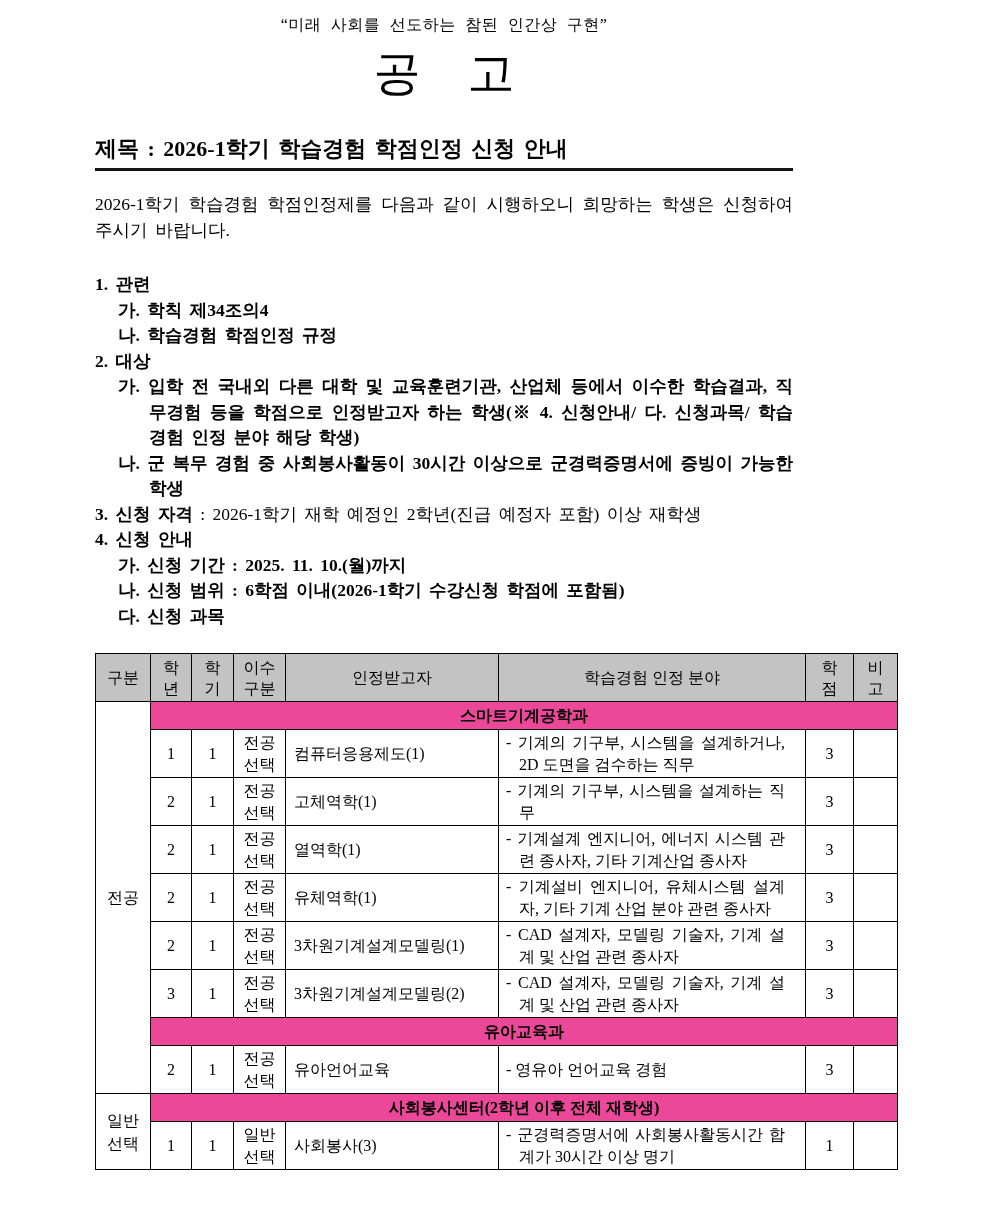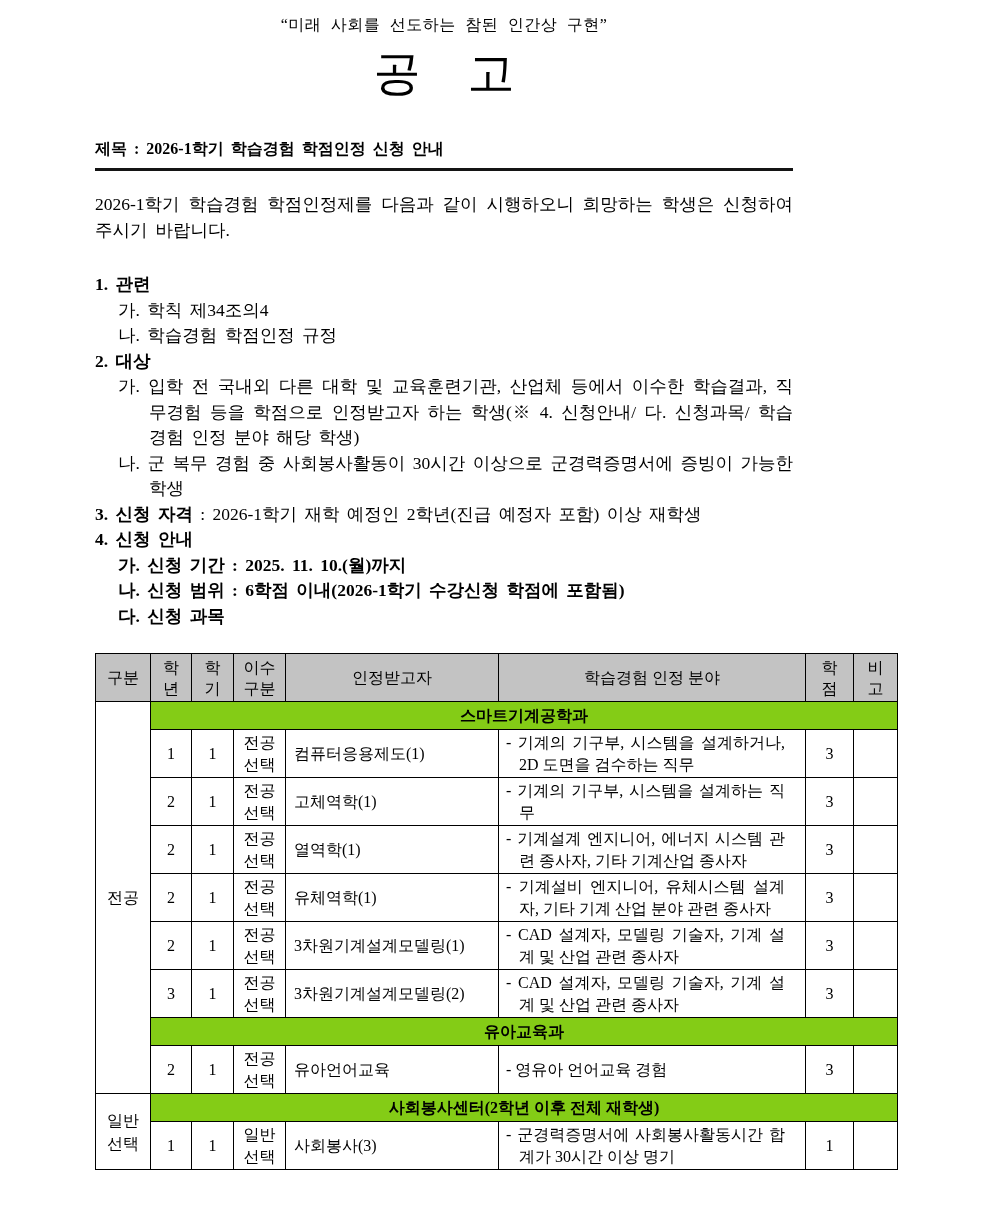--- a/index.html
+++ b/index.html
@@ -13,56 +13,56 @@
 
   .motto {
     text-align: center; font-size: 16px; line-height: 22px;
     word-spacing: 5px; letter-spacing: 0.5px;
   }
   .notice-title {
     text-align: center; font-size: 47px; line-height: 58px;
     margin-top: 8px; white-space: pre; font-weight: normal;
   }
   .subject {
-    margin-top: 34px; font-size: 16px; font-weight: bold;
+    margin-top: 34px; font-size: 22px; font-weight: bold;
     word-spacing: 3px; line-height: 25px;
   }
   .divider { height: 3px; background: #141414; margin-top: 7px; }
 
   .intro {
     margin-top: 20px; font-size: 17.5px; line-height: 26px;
     text-align: justify; word-spacing: 3.5px;
   }
 
   .outline { margin-top: 29px; font-size: 17.5px; line-height: 25.5px; word-spacing: 3px; }
   .l1 { font-weight: bold; }
   .l1 .rest { font-weight: normal; }
   .sub {
     margin-left: 23px; padding-left: 31px; text-indent: -31px;
-    text-align: justify; font-weight: normal;
+    text-align: justify; font-weight: bold;
   }
   .sub.b { font-weight: bold; }
 
   table.course {
     margin-top: 24px; width: 802px; border-collapse: collapse;
     font-size: 16px; table-layout: fixed;
   }
   table.course th, table.course td {
     border: 1.6px solid #000; padding: 1px 3px; box-sizing: border-box;
     overflow: hidden;
   }
   tr.head th {
     background: #c3c3c3; font-weight: normal; height: 48px;
     line-height: 21px; text-align: center;
   }
   tr.head th.bold { font-weight: normal; margin-left: 8px; }
   .pre { white-space: pre-line; }
   td.gubun { text-align: center; background: #fff; line-height: 23px; }
   tr.section td.section-cell {
-    background: #84cc16; font-weight: bold; text-align: center;
+    background: #ec4899; font-weight: bold; text-align: center;
     height: 28px; line-height: 24px;
   }
   tr.data td { height: 48px; text-align: center; line-height: 22px; }
   tr.data td.subject-cell { text-align: left; padding-left: 8px; }
   tr.data td.field-cell {
     text-align: left; padding-left: 20px; padding-right: 20px;
     text-indent: -13px; text-align: justify;
   }
 </style>
 </head>

